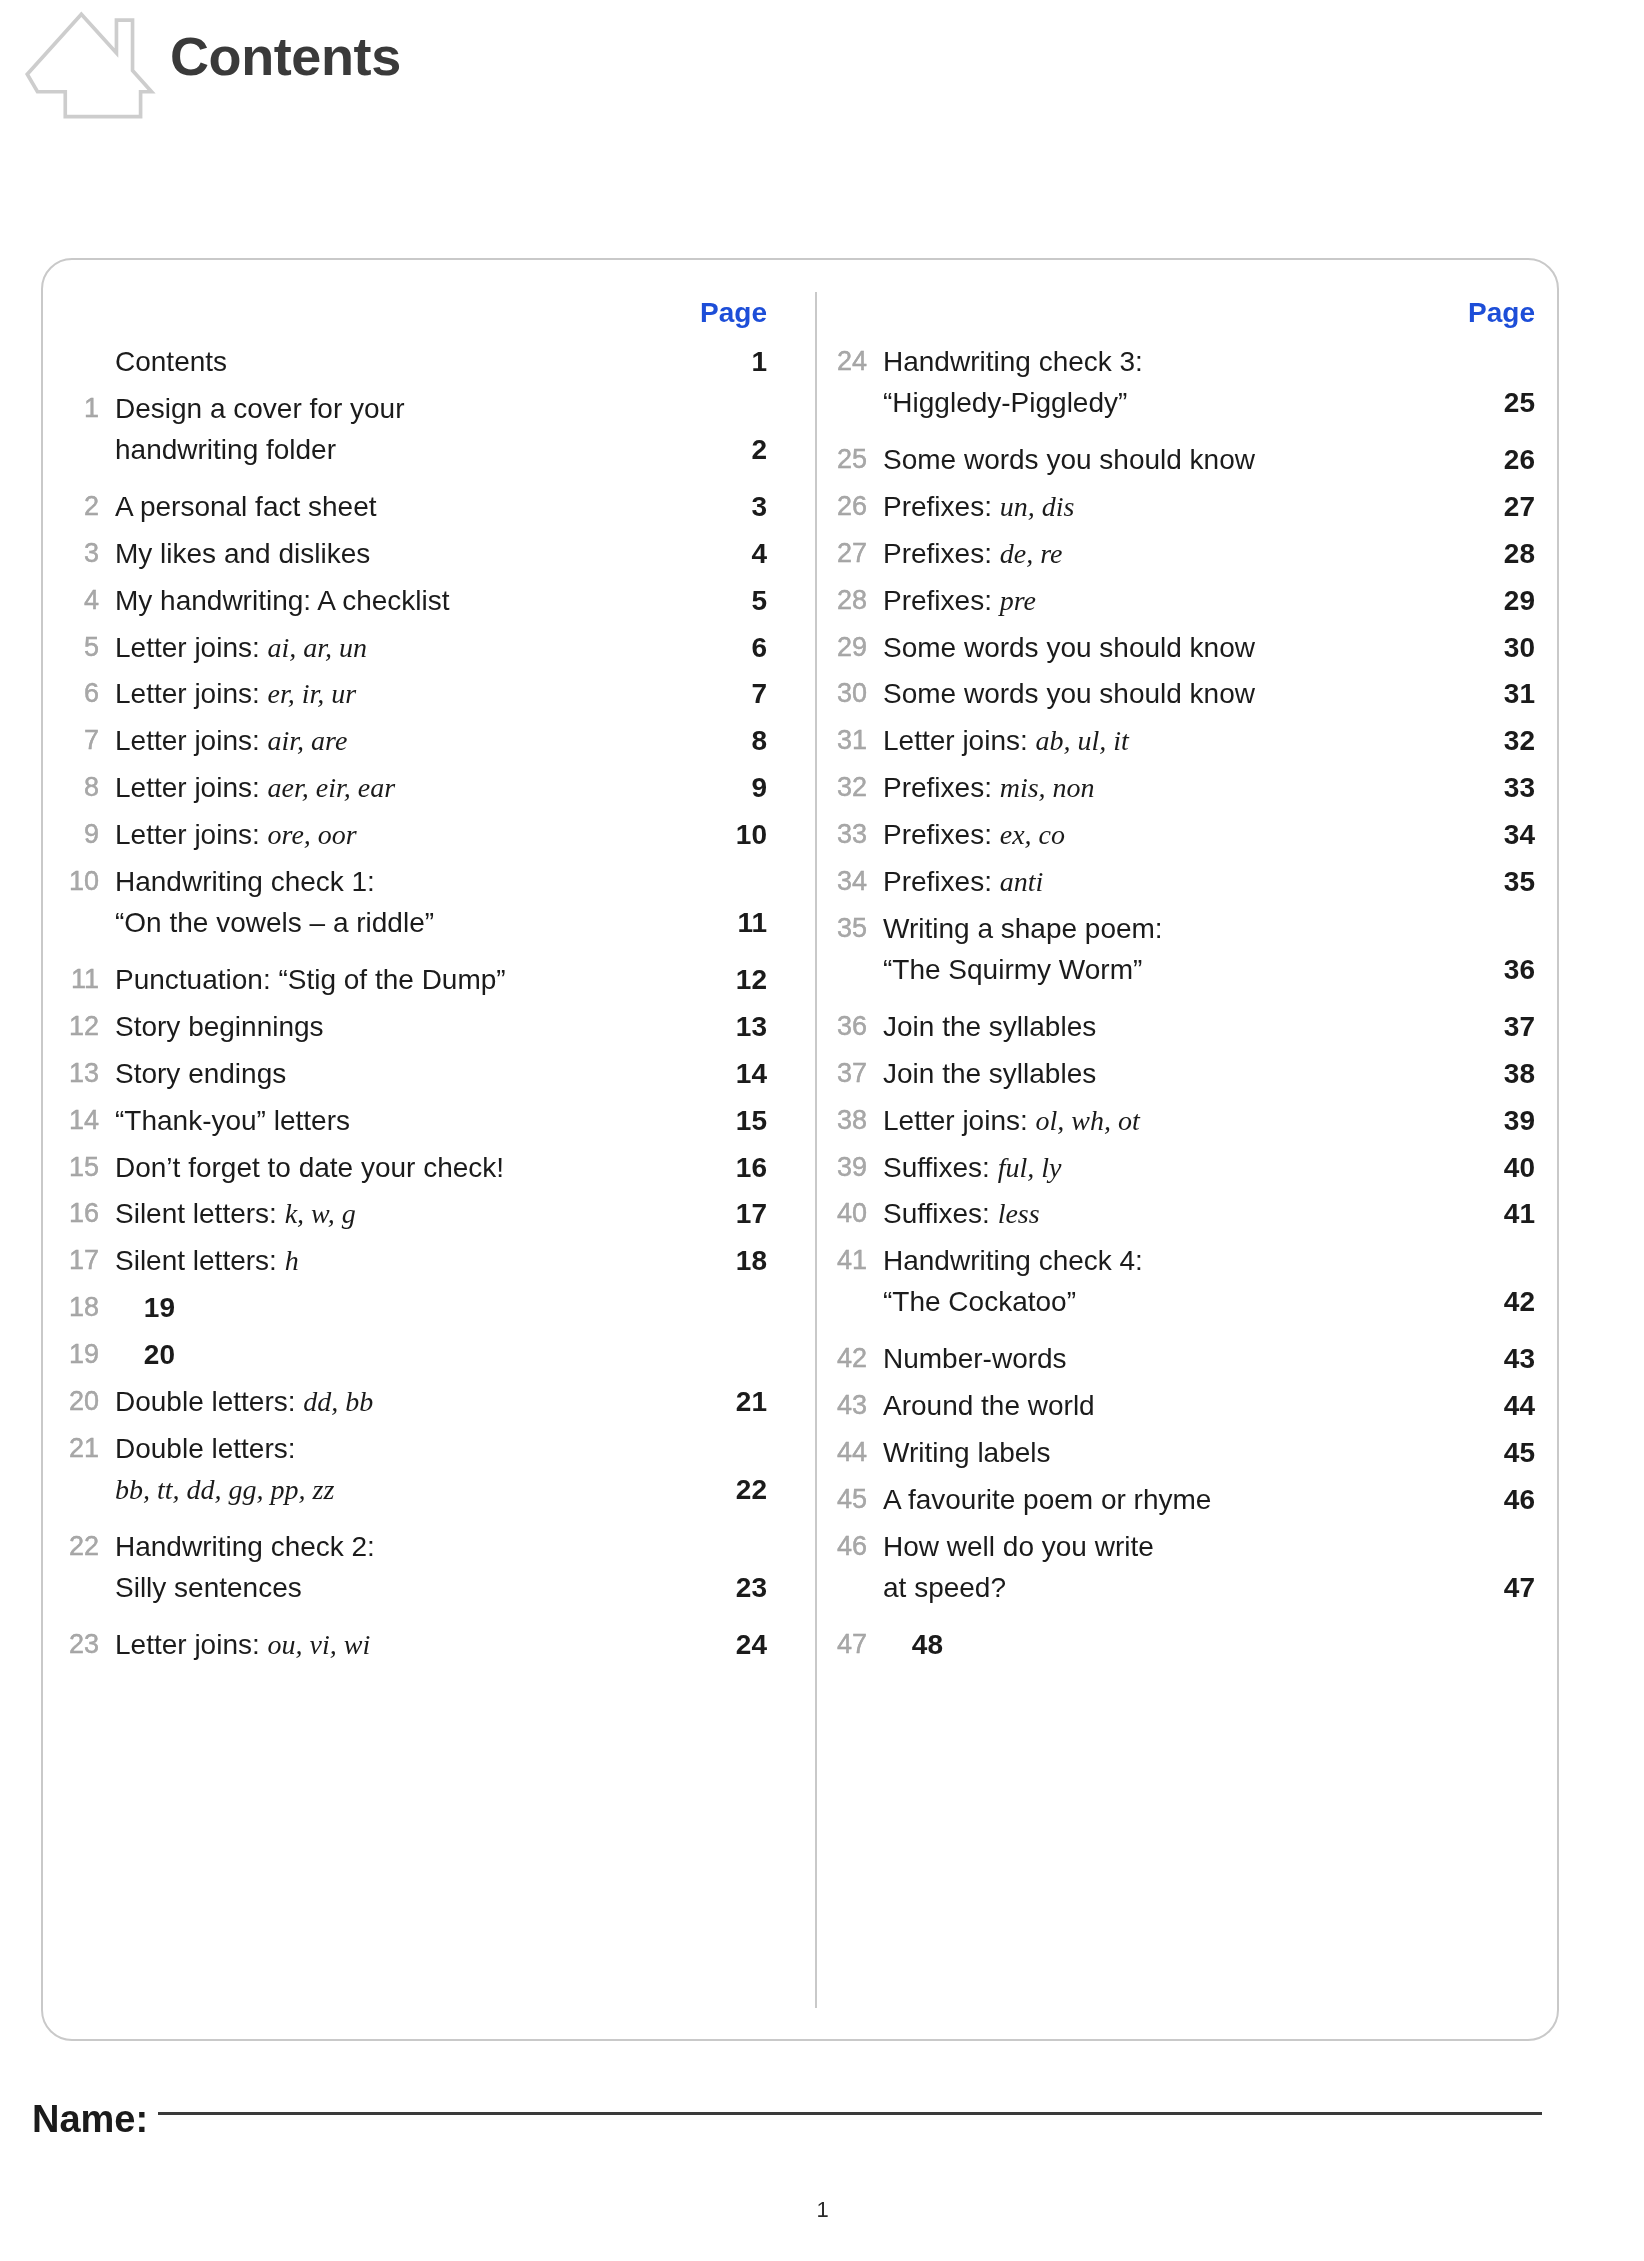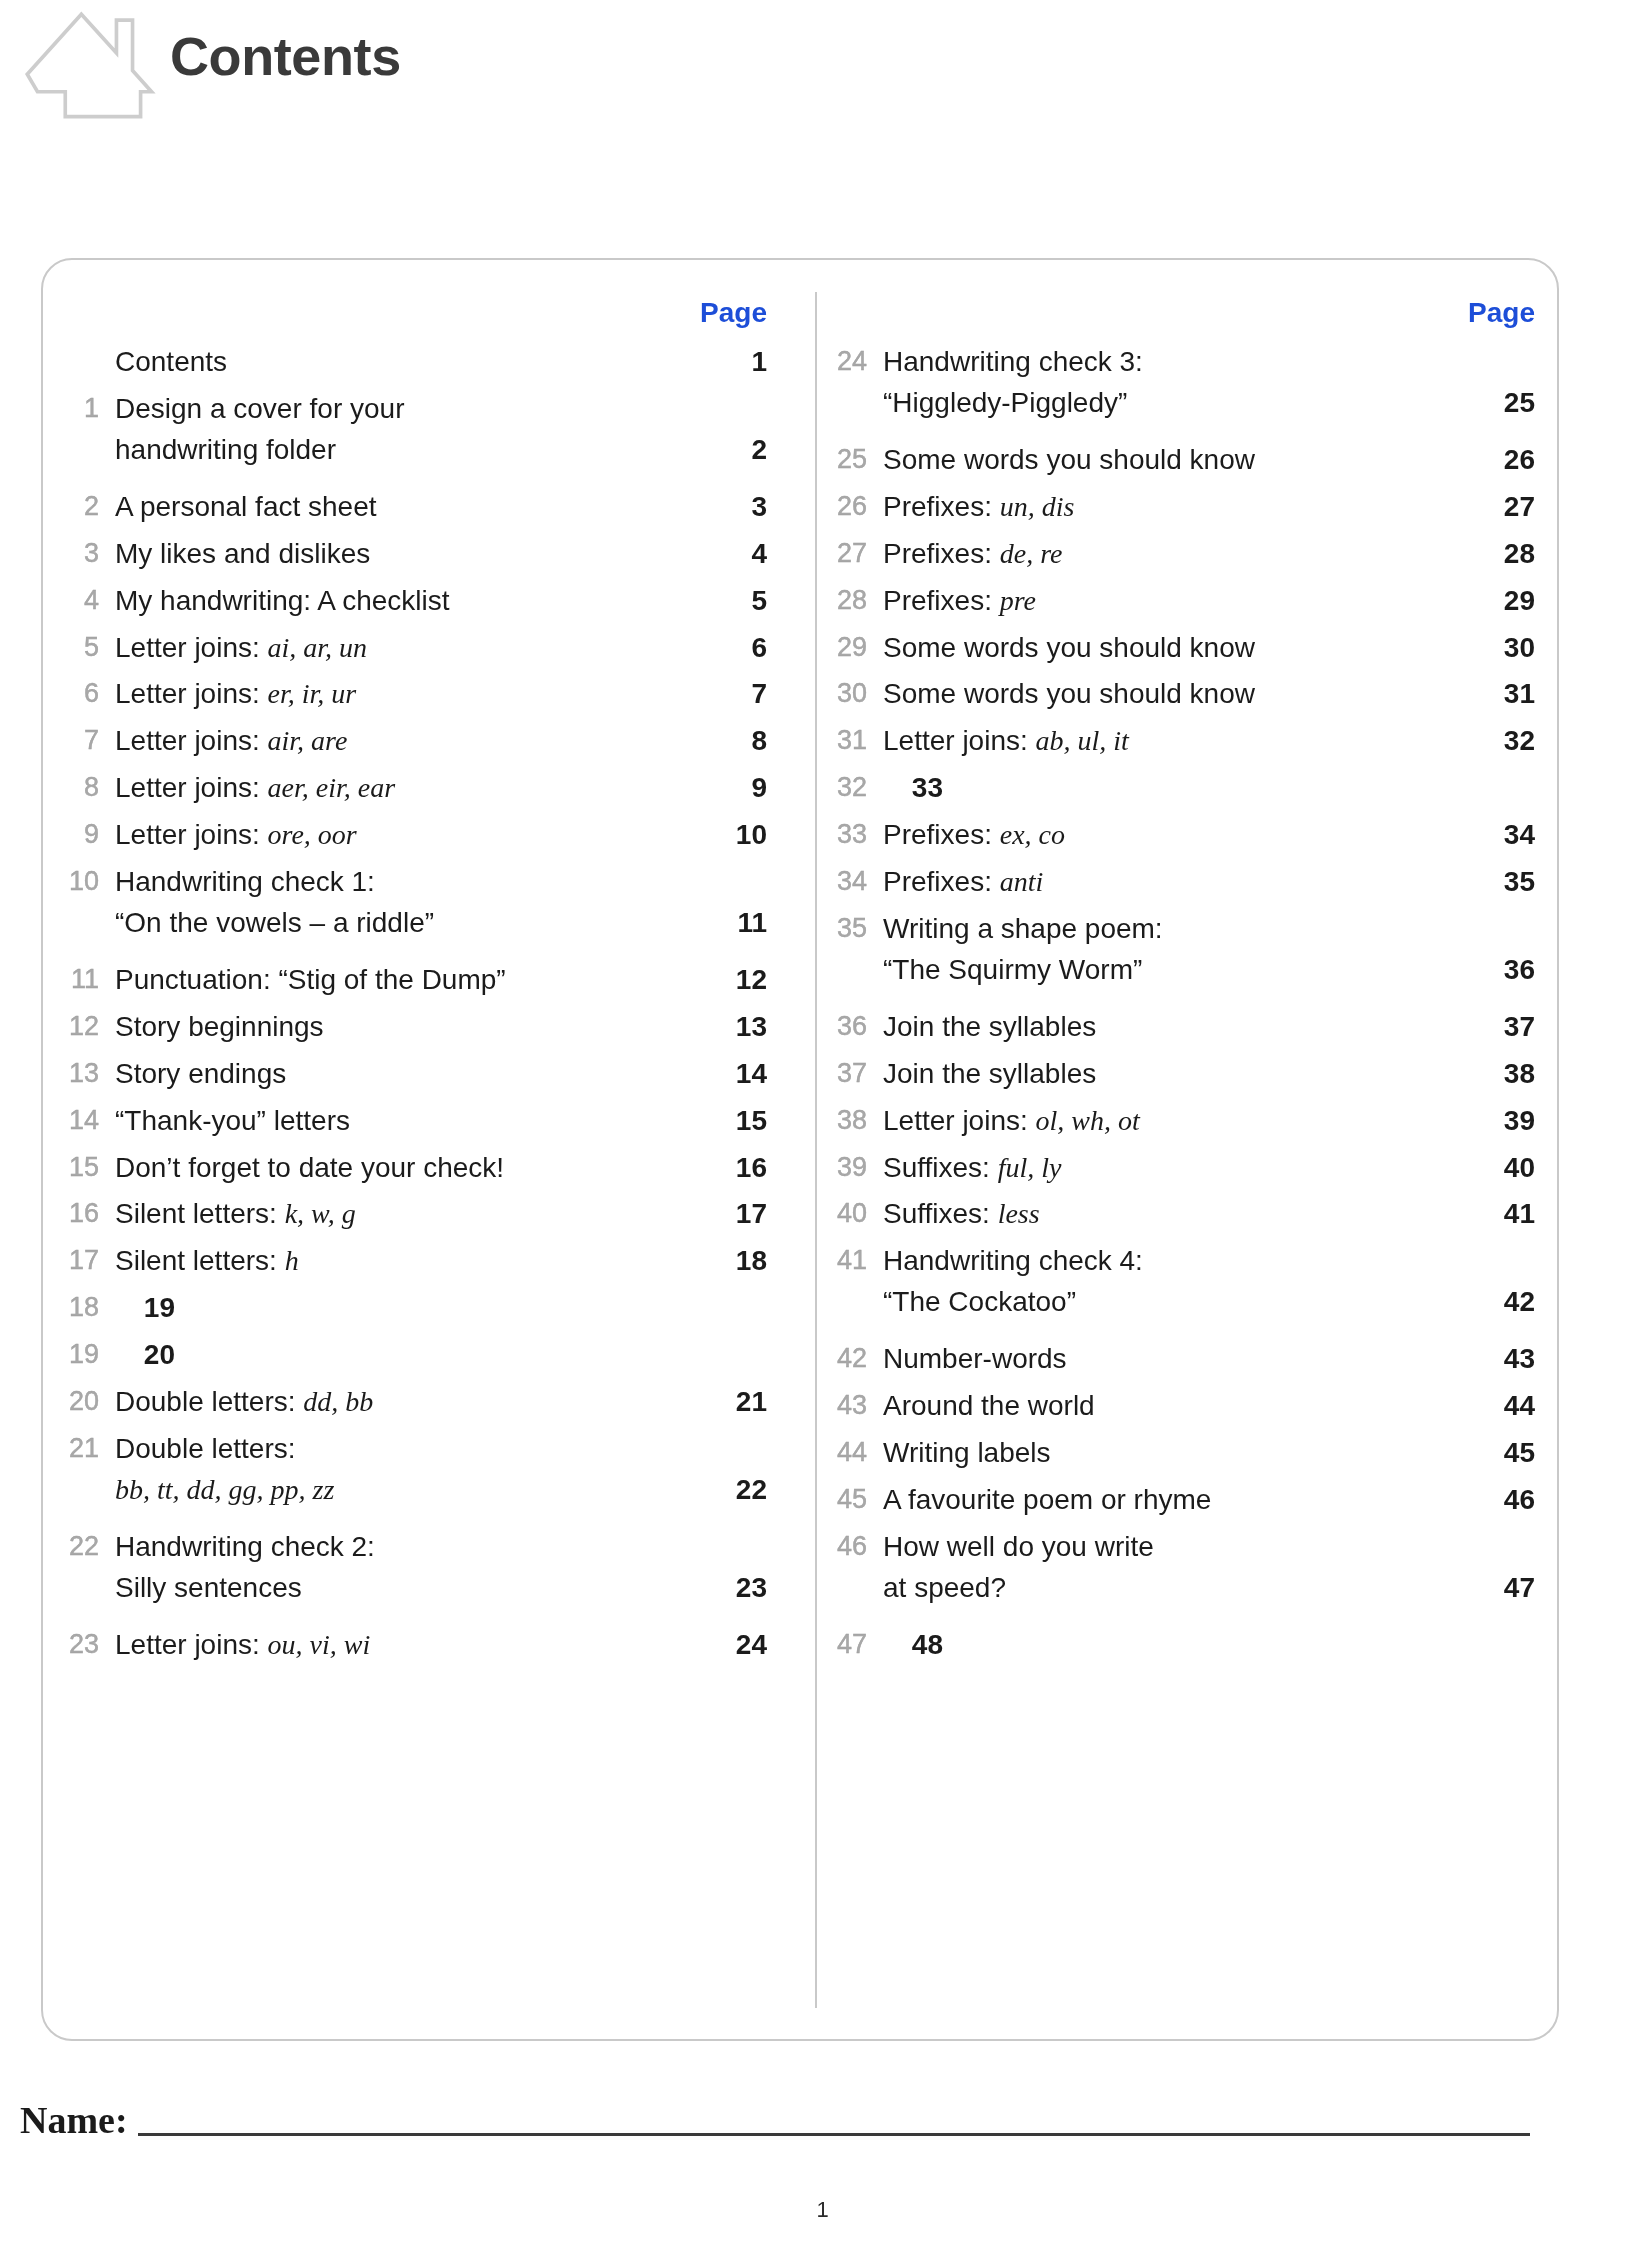--- a/index.html
+++ b/index.html
@@ -125,26 +125,25 @@
   
   .toc-row.two-line { min-height: 82px; }
   .toc-row.two-line .toc-pg { line-height: 41px; padding-top: 41px; }
   .toc-row.two-line .toc-num { line-height: 41px; }
 
   .spaced { margin-bottom: 16px; }
 
   
   #footer-name {
     position: absolute;
-    left: 20px;
+    left: 32px;
     top: 2098px;
     display: flex;
-    align-items: flex-end;
+    align-items: center;
     width: 1510px;
-    font-family: Liberation Serif, serif;
   }
   #name-label {
     font-size: 38px;
     font-weight: bold;
     color: #1b1b1b;
     margin-right: 10.3px;
   }
   #name-rule {
     flex: 1 1 auto;
     height: 2.9px;
@@ -343,20 +342,21 @@
         <span class="toc-title"><span>Some words you should know</span></span>
         <span class="toc-pg">31</span>
       </div>
       <div class="toc-row">
         <span class="toc-num">31</span>
         <span class="toc-title"><span>Letter joins: <em class="it">ab, ul, it</em></span></span>
         <span class="toc-pg">32</span>
       </div>
       <div class="toc-row">
         <span class="toc-num">32</span>
+        <span class="toc-title"><span>Prefixes: <em class="it">mis, non</em></span></span>
         <span class="toc-pg">33</span>
       </div>
       <div class="toc-row">
         <span class="toc-num">33</span>
         <span class="toc-title"><span>Prefixes: <em class="it">ex, co</em></span></span>
         <span class="toc-pg">34</span>
       </div>
       <div class="toc-row">
         <span class="toc-num">34</span>
         <span class="toc-title"><span>Prefixes: <em class="it">anti</em></span></span>

